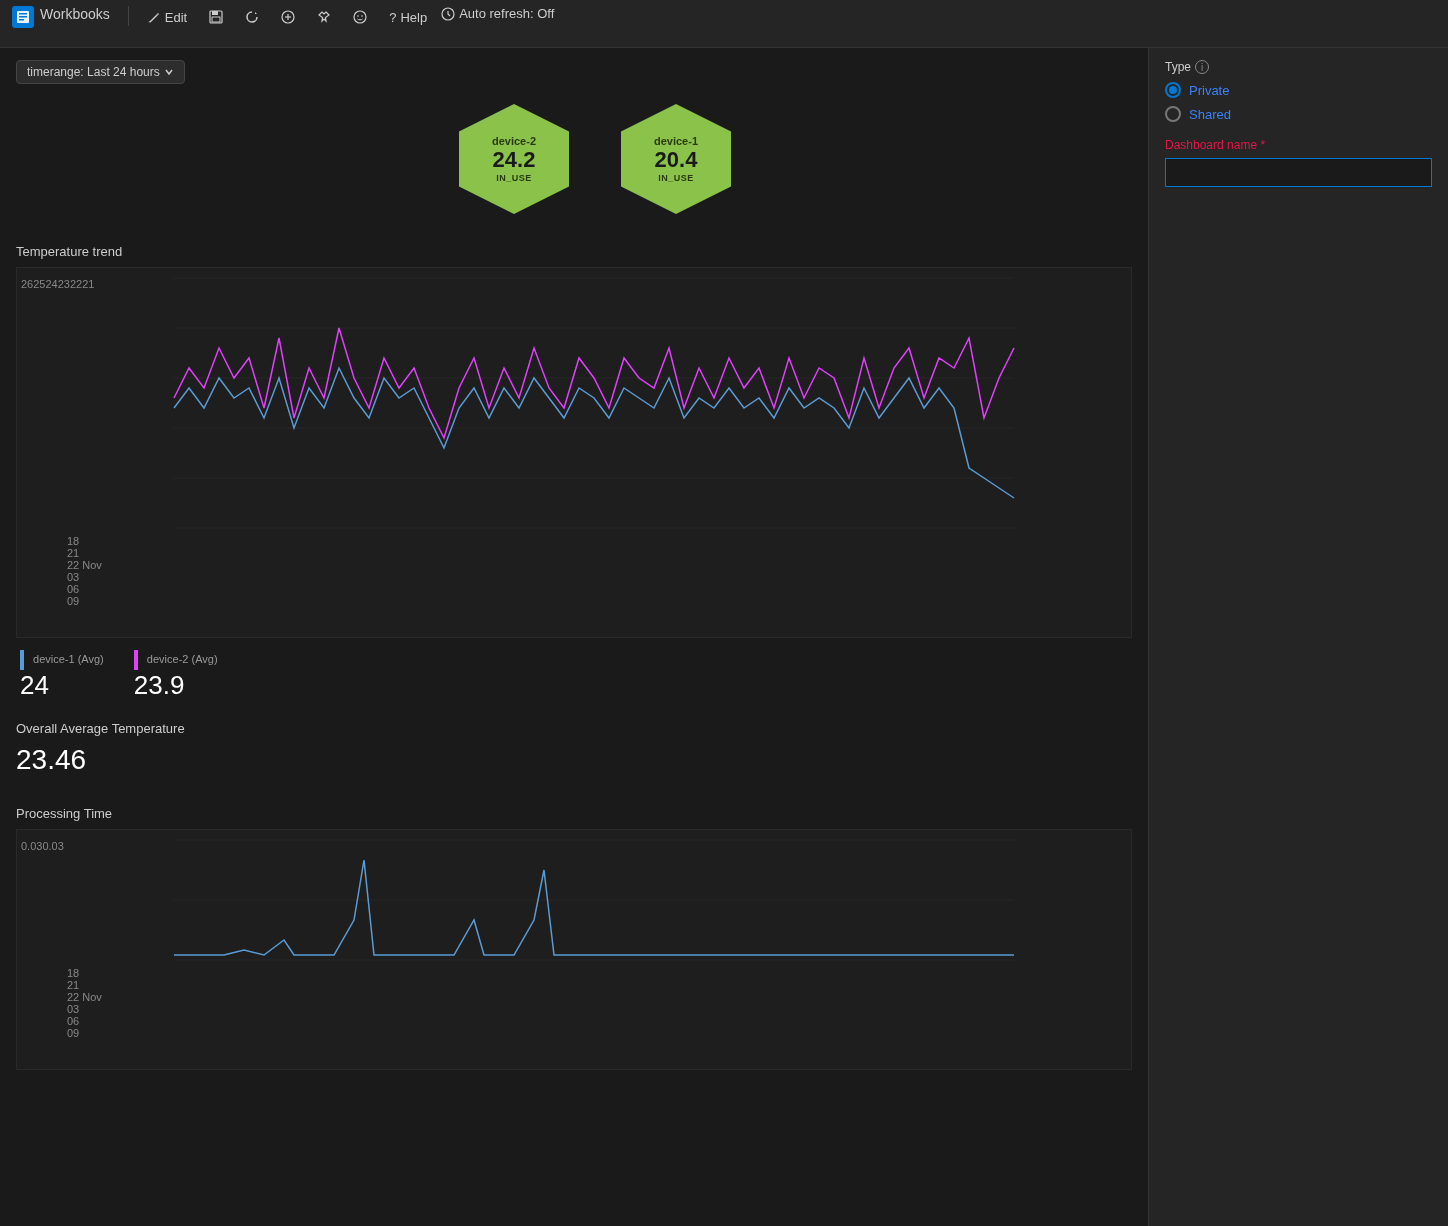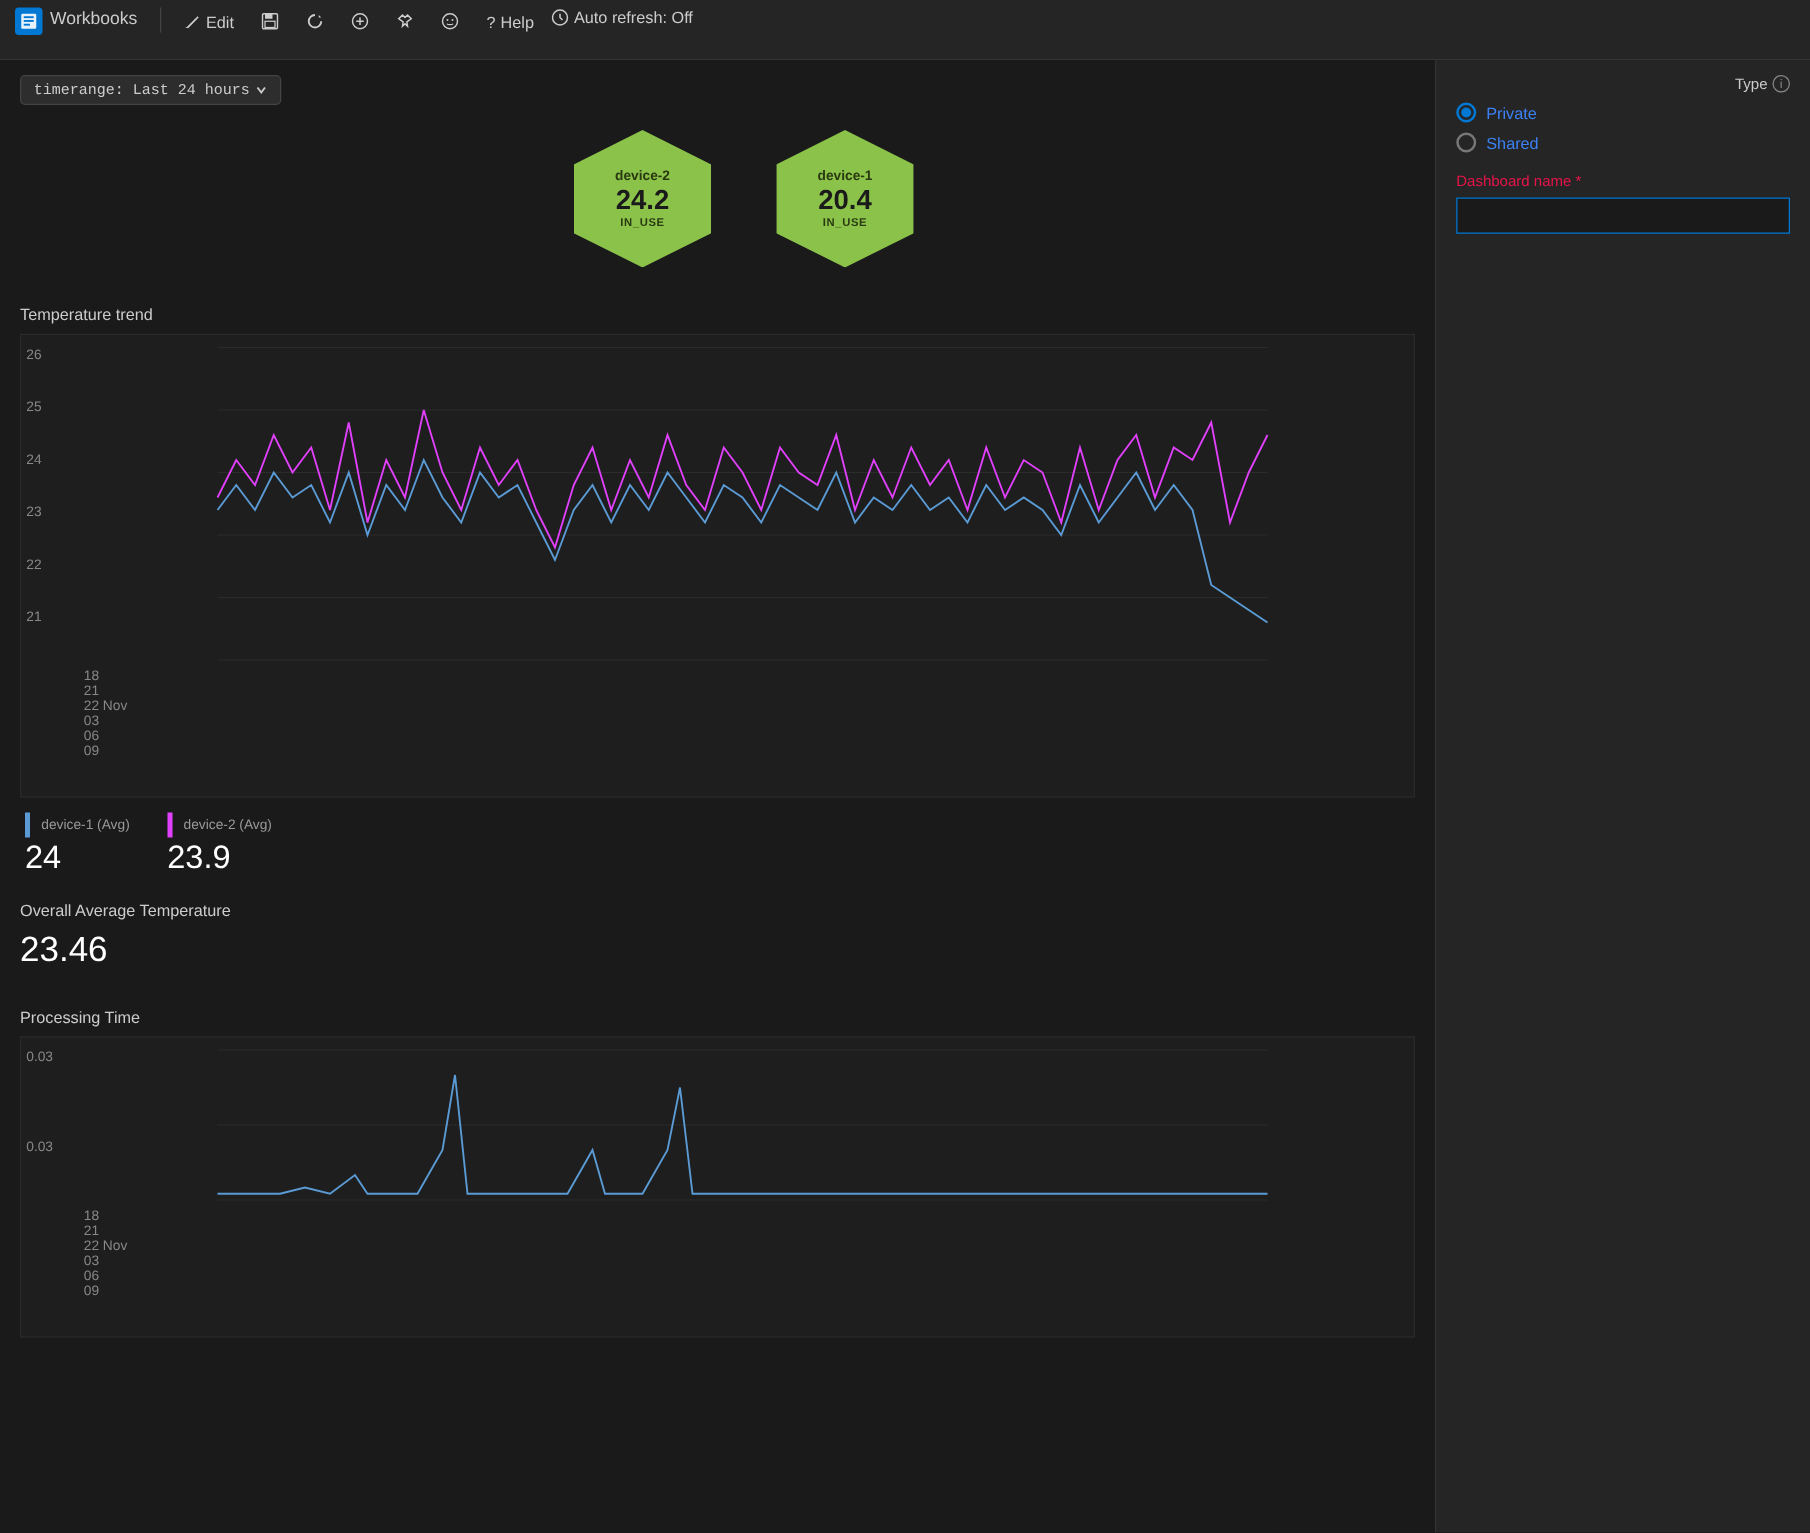--- a/index.html
+++ b/index.html
@@ -64,21 +64,20 @@
       padding: 12px 16px;
       overflow-y: auto;
       background: #1a1a1a;
     }
 
     
     .filter-bar {
       display: flex;
       gap: 10px;
       margin-bottom: 20px;
-      font-family: Liberation Mono, monospace;
     }
     .filter-pill {
       background: #2d2d2d;
       border: 1px solid #444;
       border-radius: 4px;
       color: #ccc;
       padding: 4px 10px;
       font-size: 12px;
       cursor: pointer;
       display: flex; align-items: center; gap: 4px;
@@ -122,25 +121,25 @@
       position: relative;
       background: #1e1e1e;
       border: 1px solid #2a2a2a;
       padding: 10px 10px 30px 50px;
     }
     .chart-y-labels {
       position: absolute;
       left: 4px;
       top: 10px;
       display: flex;
-      flex-direction: column;
+      flex-direction: row;
+      justify-content: space-between;
       height: calc(100% - 60px);
       color: #888;
       font-size: 11px;
-      gap: 30px;
     }
     .chart-x-labels {
       display: flex;
       justify-content: space-around;
       color: #888;
       font-size: 11px;
       margin-top: 4px;
       flex-direction: column;
     }
 
@@ -189,21 +188,21 @@
       border-bottom: 2px solid #0078d4;
     }
     .panel-content {
       padding: 12px 16px;
       flex: 1;
     }
     .type-label {
       color: #ccc;
       font-size: 12px;
       margin-bottom: 8px;
-      display: flex; align-items: center; gap: 4px; justify-content: flex-end;
+      display: flex; align-items: center; gap: 4px;
     }
     .info-icon {
       width: 14px; height: 14px;
       border: 1px solid #888;
       border-radius: 50%;
       display: inline-flex; align-items: center; justify-content: center;
       font-size: 10px; color: #888;
     }
     .radio-group { display: flex; flex-direction: column; gap: 8px; margin-bottom: 16px; }
     .radio-item { display: flex; align-items: center; gap: 8px; cursor: pointer; }

